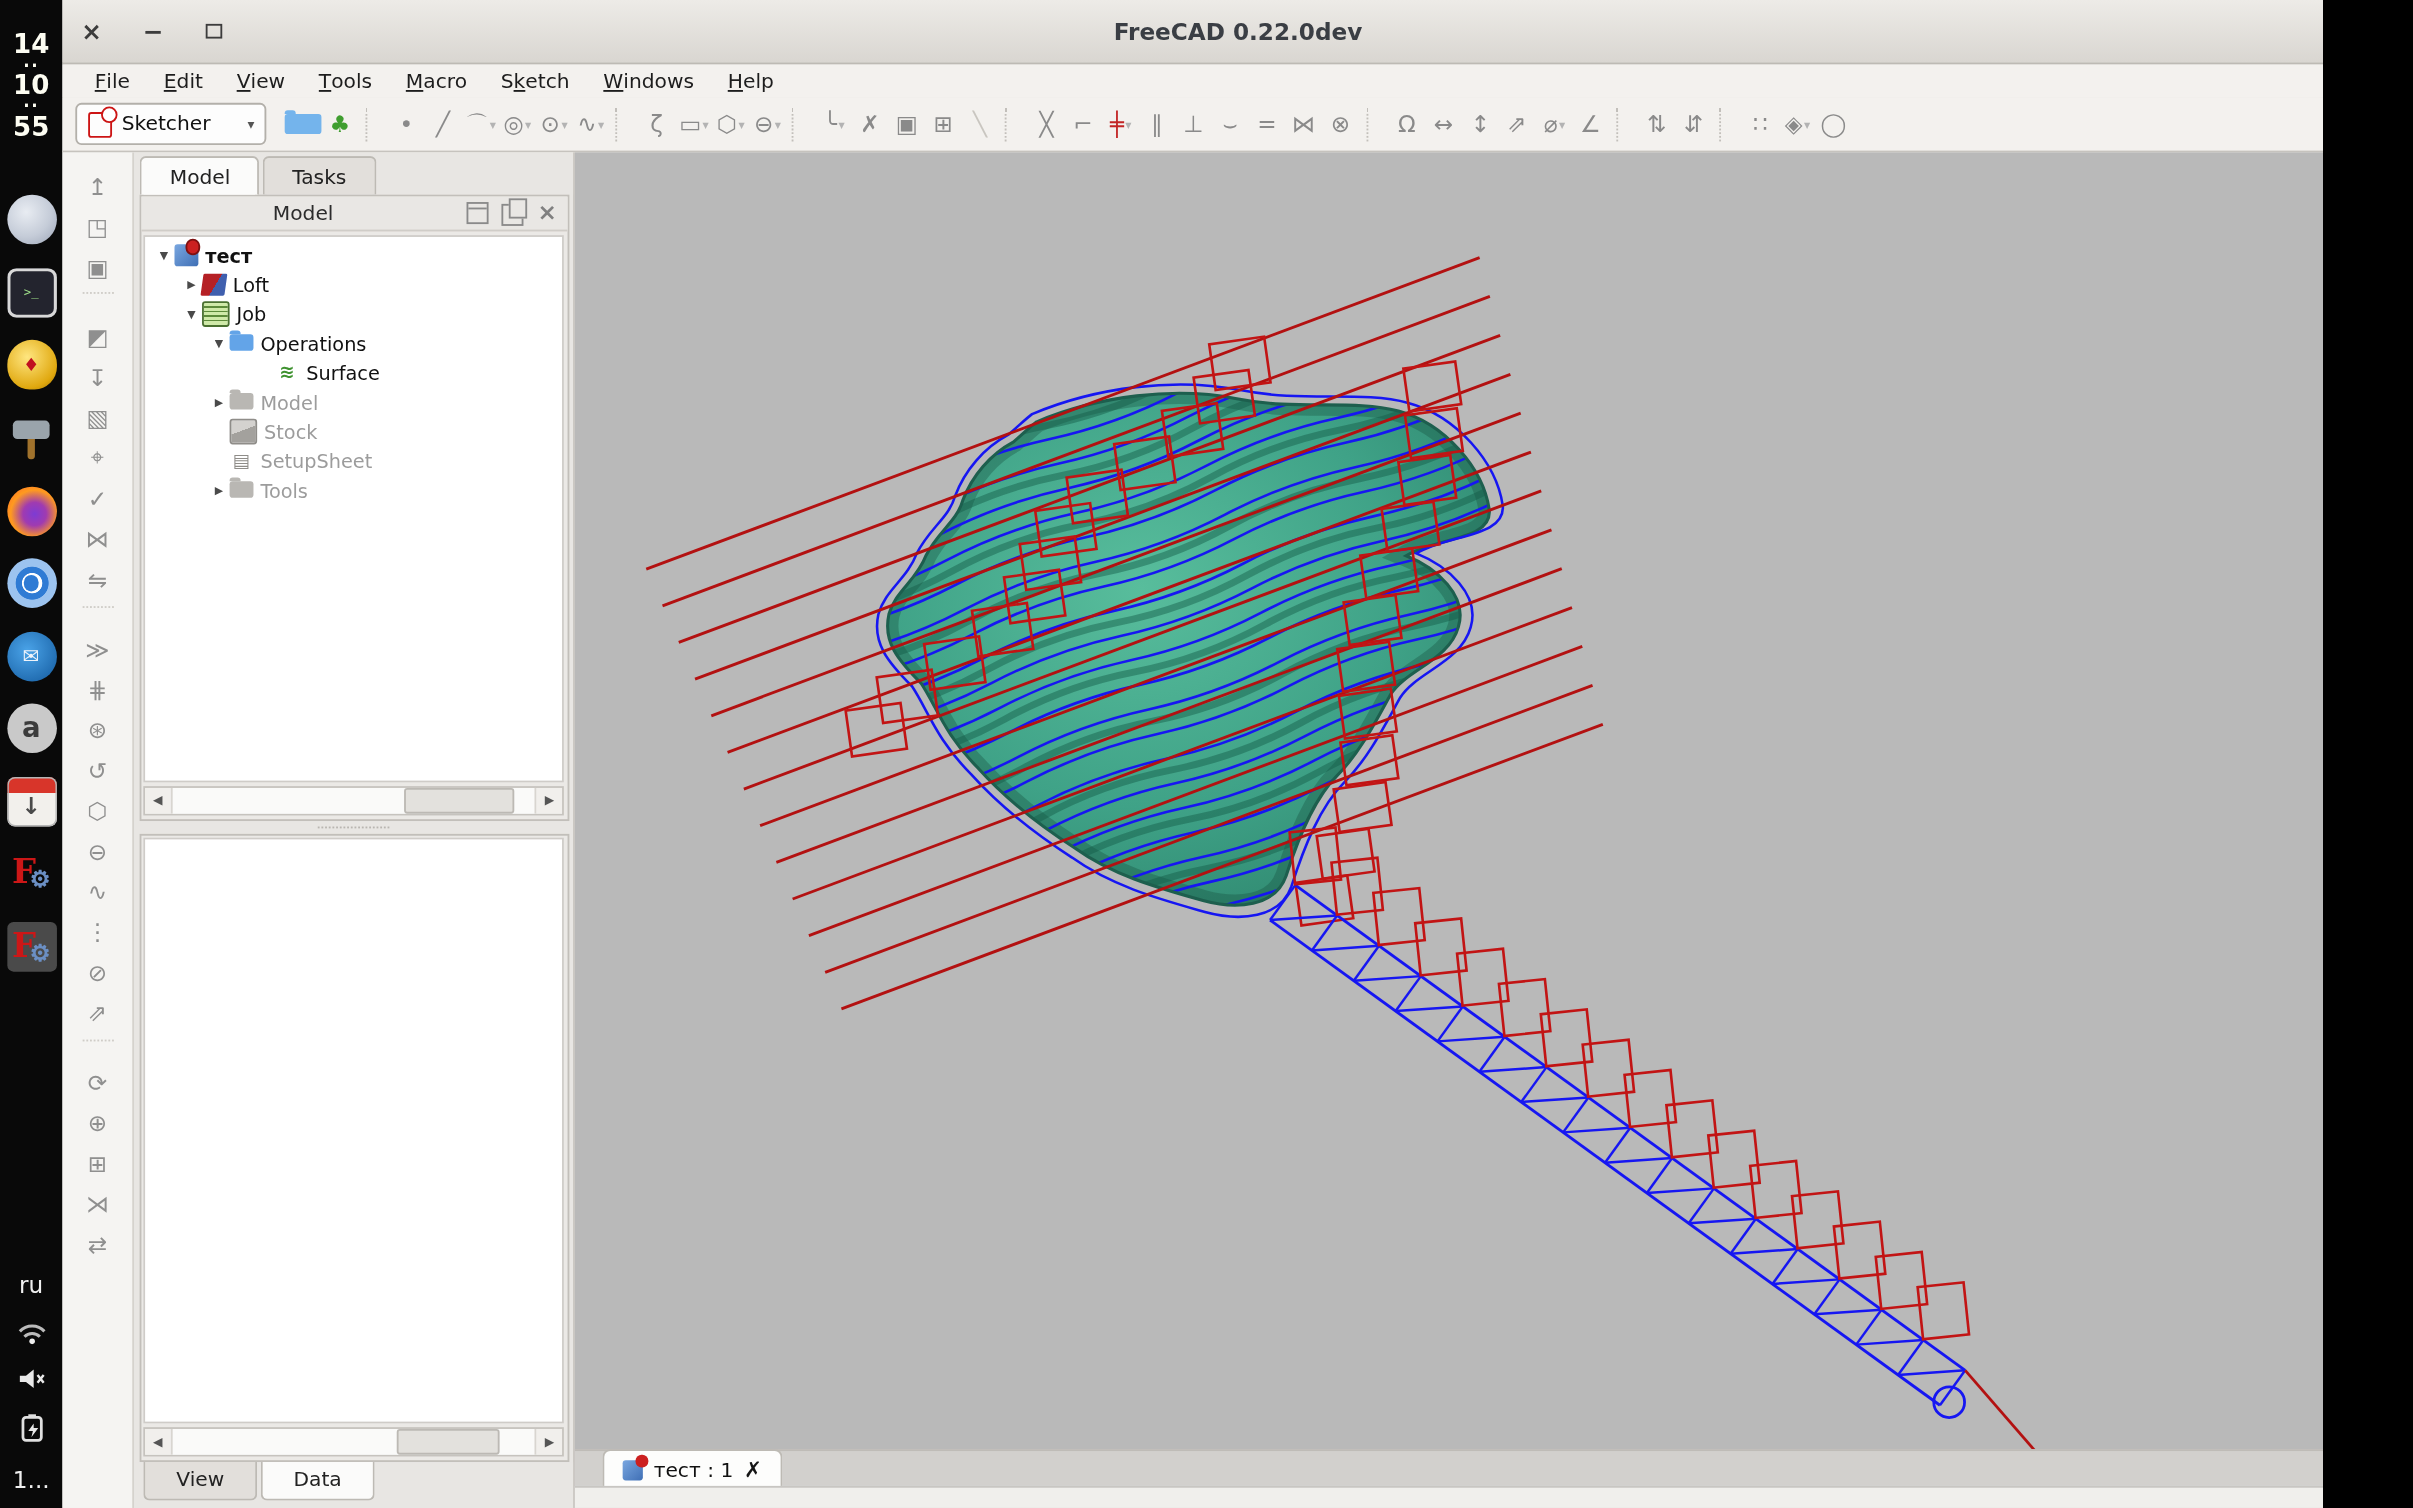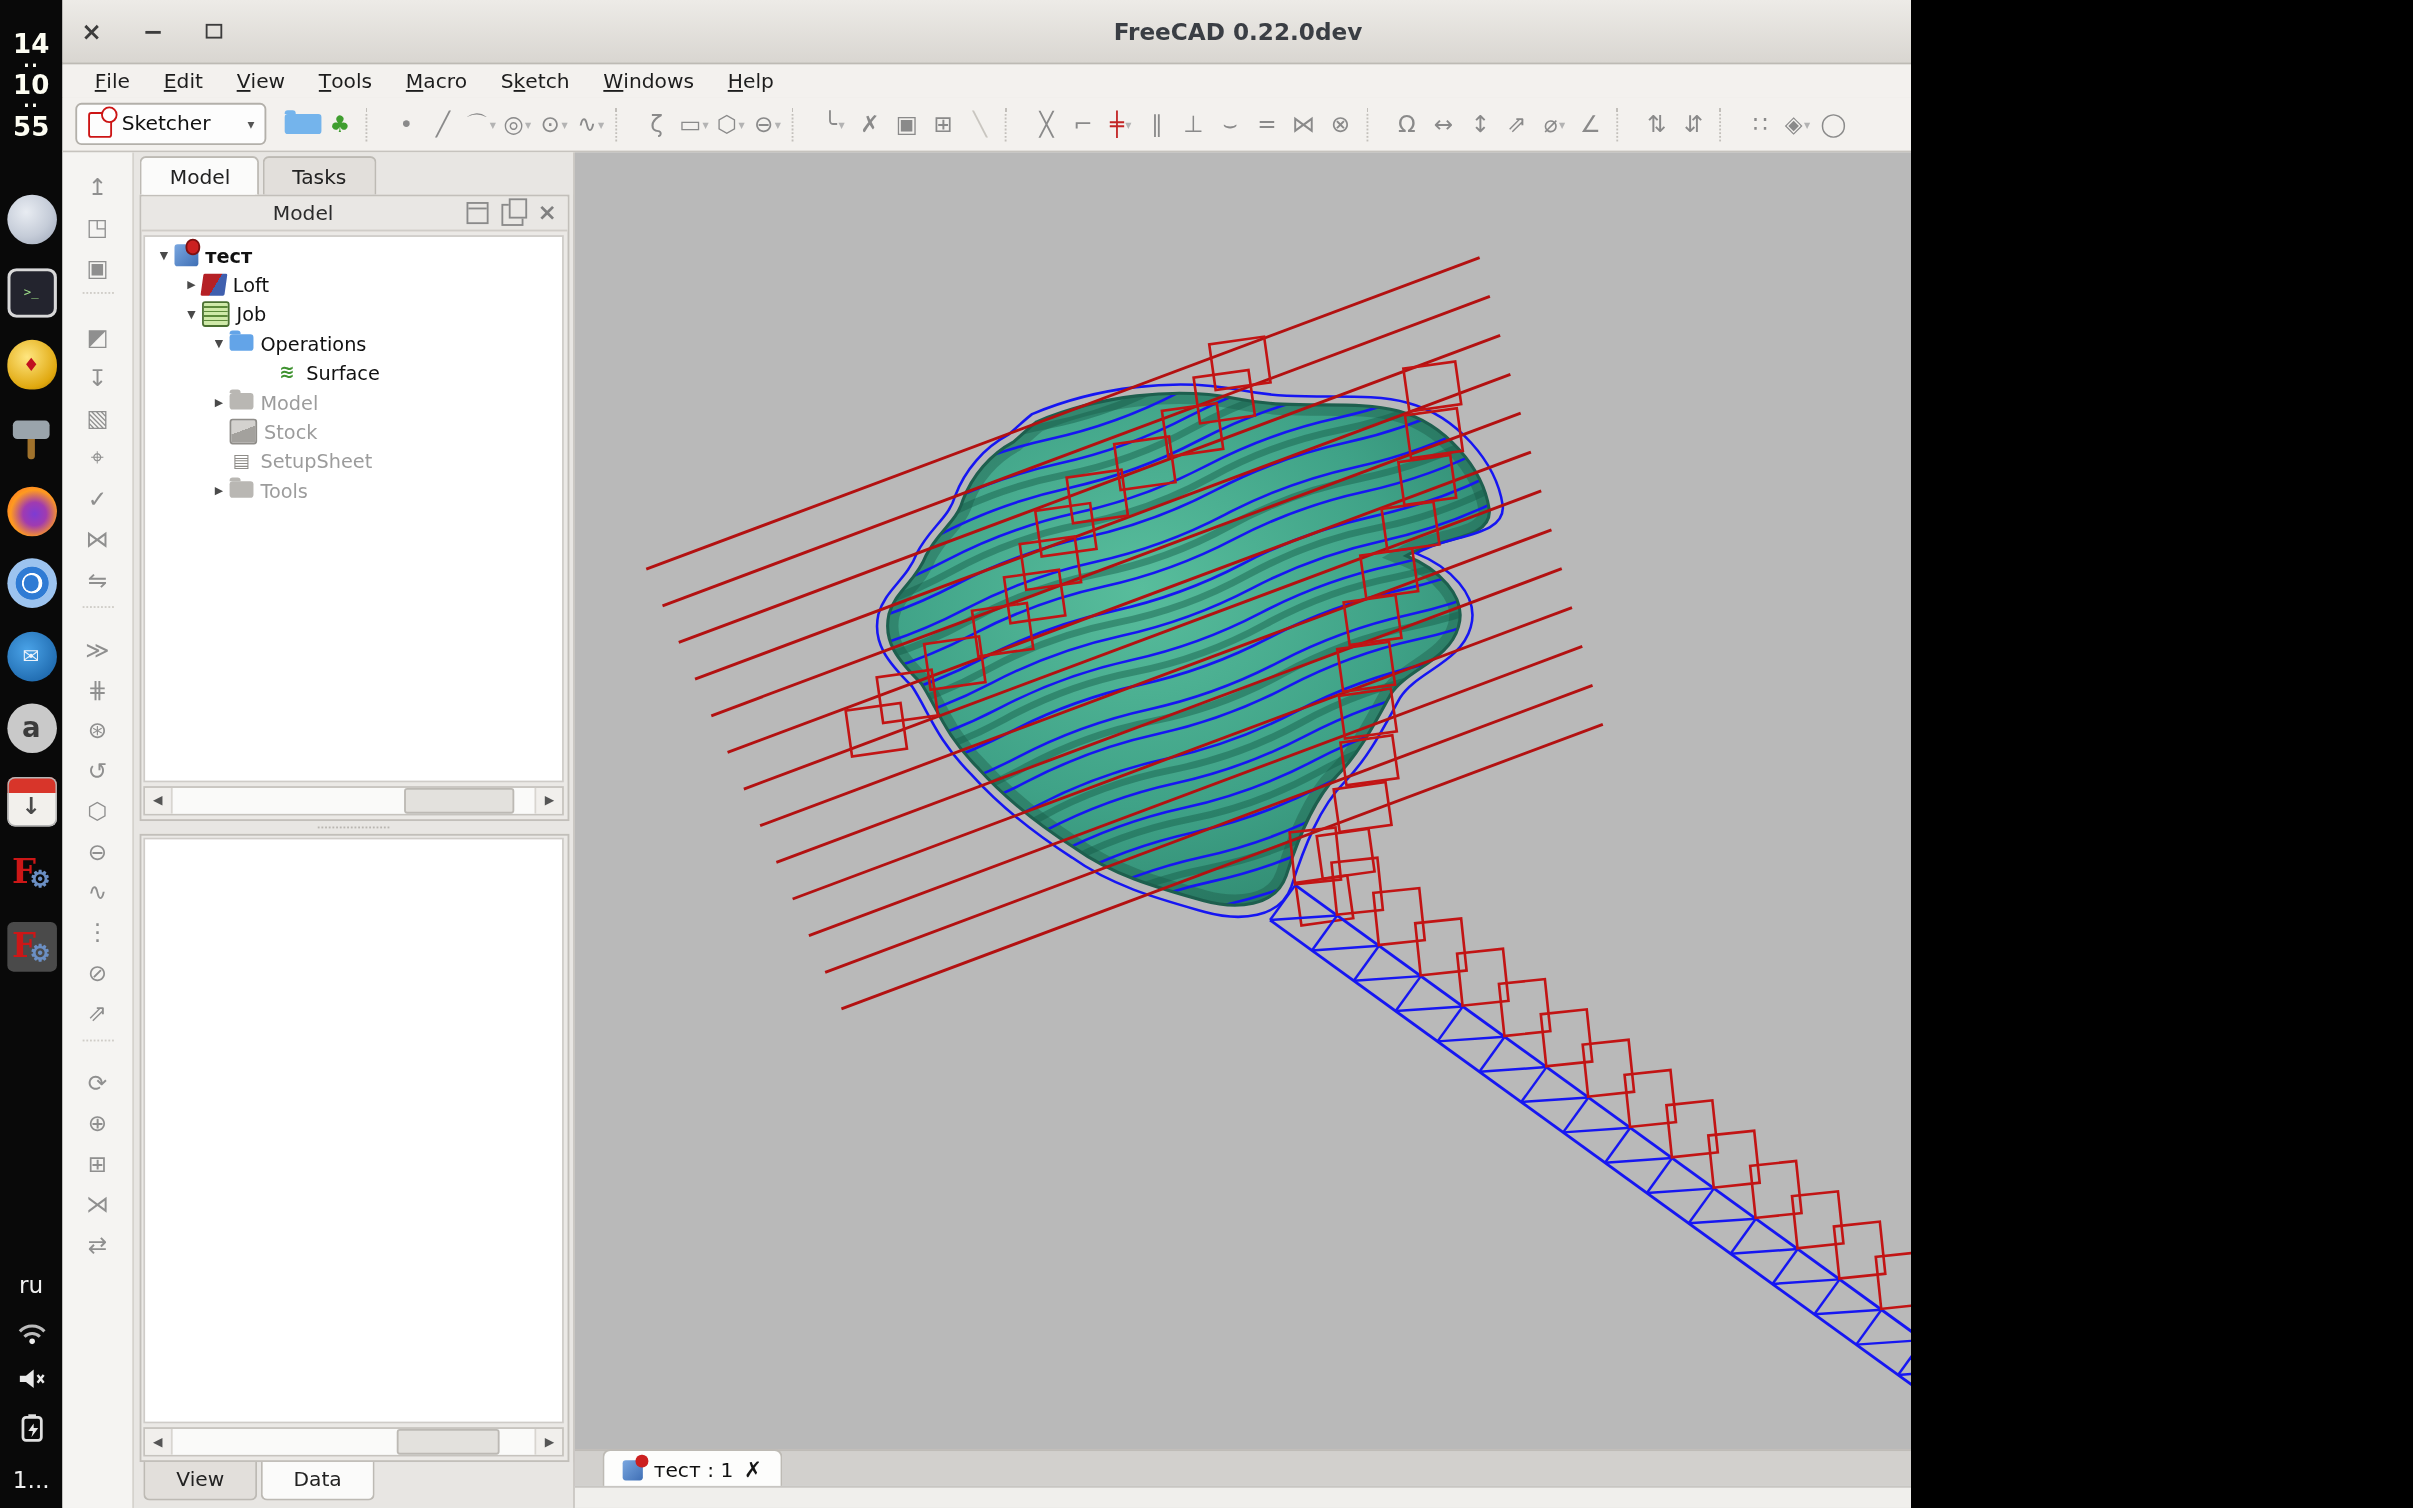--- a/index.html
+++ b/index.html
@@ -1,16 +1,16 @@
 <!DOCTYPE html>
 <html style="font-size:13.4px"><head>
 <meta charset="utf-8">
 <style>
   html,body{margin:0;padding:0;background:#000;}
-  .screen{position:relative;width:1911px;height:1508px;overflow:hidden;background:#0a0a0a;}
+  .screen{position:relative;width:2323px;height:1508px;overflow:hidden;background:#0a0a0a;}
   .scale{position:absolute;left:0;top:0;width:1314px;height:821px;transform:scale(1.83673);transform-origin:0 0;
          font-family:"DejaVu Sans","Liberation Sans",sans-serif;color:#222;}
   
   .sysbar{position:absolute;left:0;top:0;width:34px;height:821px;background:#090909;color:#f3f3f3;
           display:flex;flex-direction:column;align-items:center;}
   .clock{margin-top:17px;text-align:center;font-weight:bold;font-size:14.2px;line-height:1.05;color:#fdfdf2;}
   .clock .dots{font-size:9.2px;line-height:.8;letter-spacing:0.8px;color:#fdfdf2;}
   .appcol{margin-top:23.5px;display:flex;flex-direction:column;align-items:center;}
   .app{position:relative;width:27px;height:27px;margin:6.3px 0;display:flex;align-items:center;justify-content:center;}
   .app .glyph{font-size:15px;line-height:1;}

